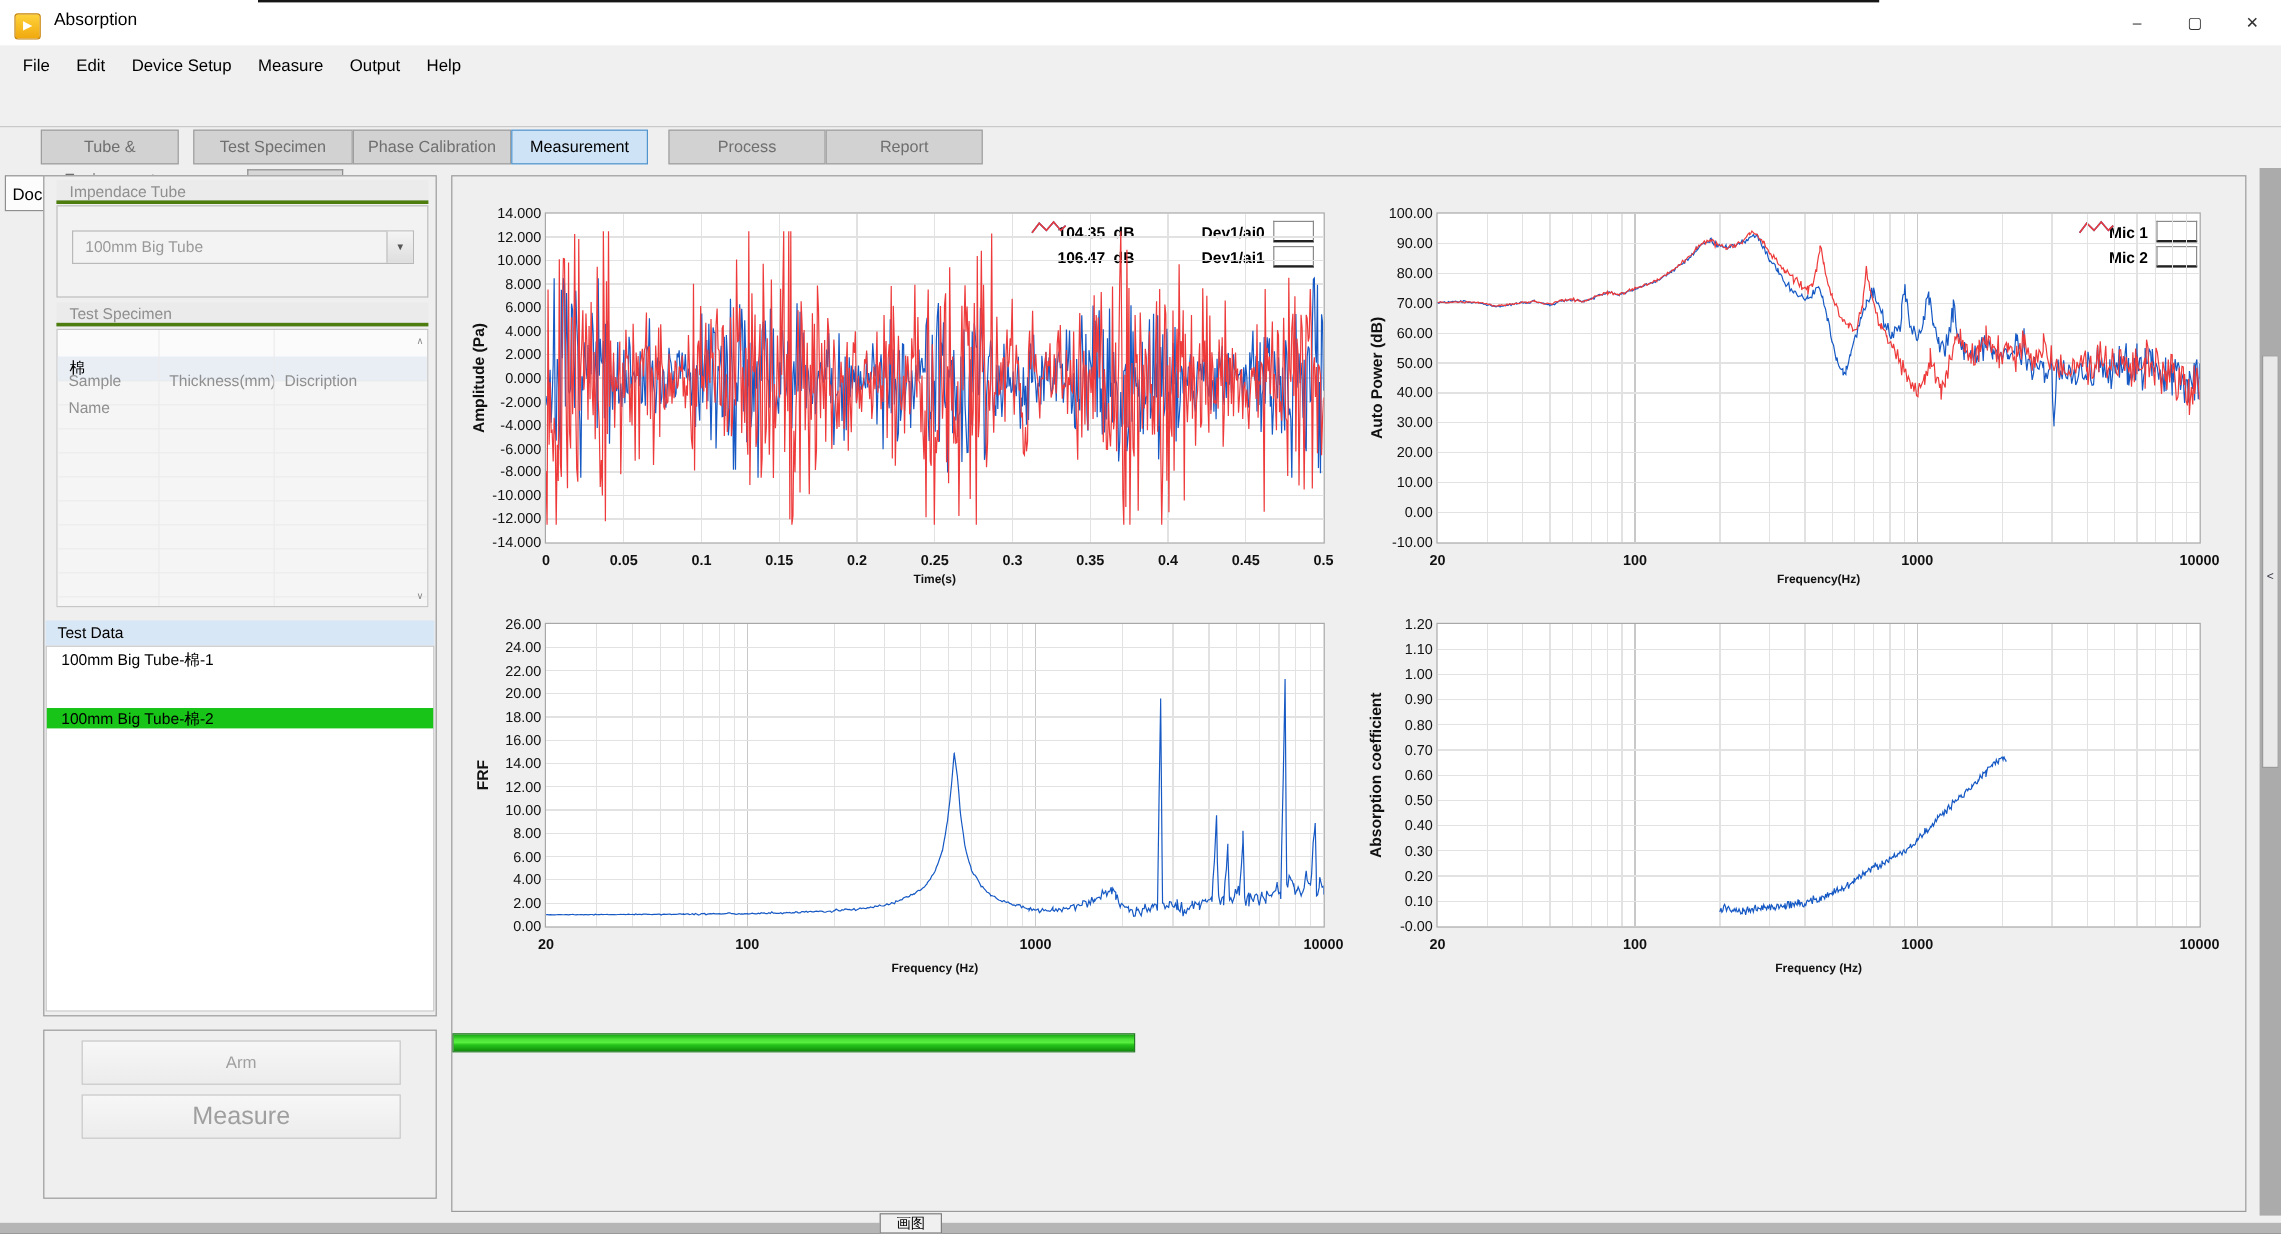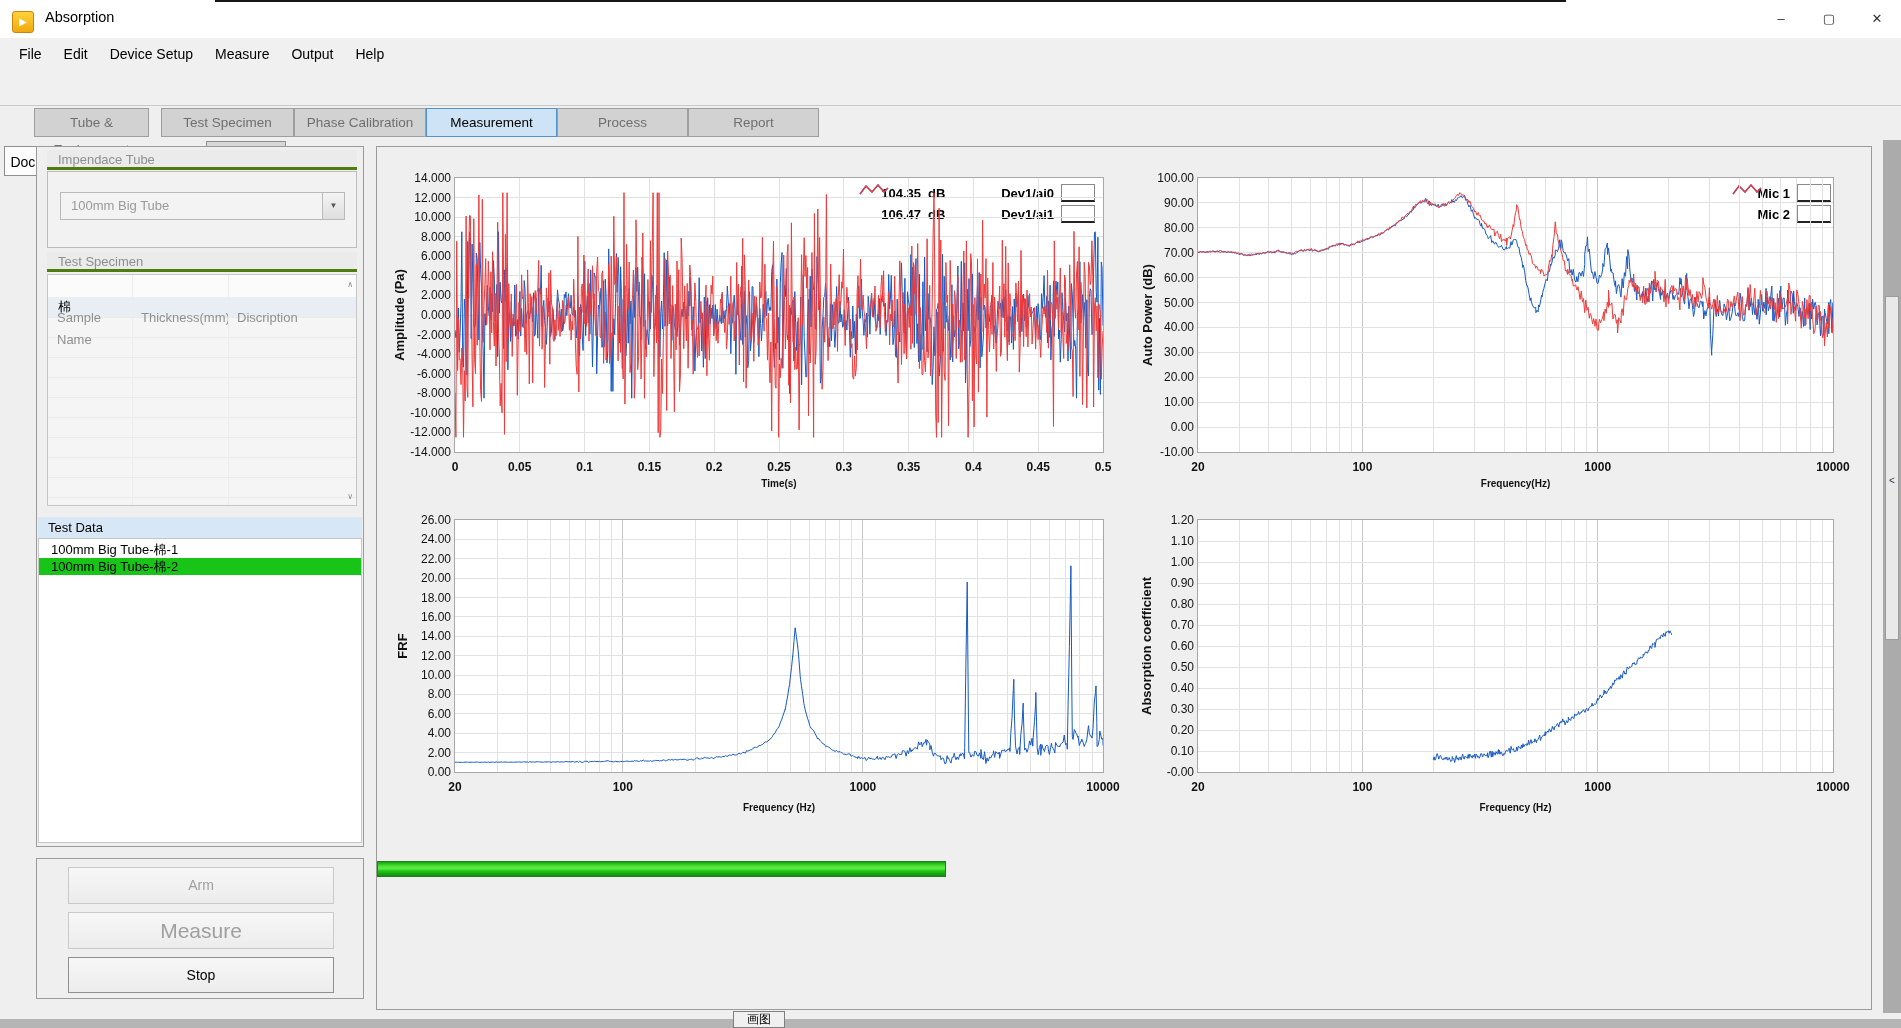--- a/index.html
+++ b/index.html
@@ -55,21 +55,21 @@
   .tvline{position:absolute;top:0;bottom:0;width:1px;background:#ececec;}
   .trow{height:19px;background:#f5f5f5;border-bottom:1px solid #eaeaea;}
   .trow.first{height:20px;background:#e9eef5;font-size:13px;line-height:20px;display:flex;}
   .trow.first span{padding-left:10px;}
   .tchev{position:absolute;right:3px;font-size:8px;color:#888;}
   .testdata-hdr{left:38px;top:517px;width:324px;height:21px;background:#d8e7f6;font-size:13px;
                 line-height:21px;padding-left:10px;box-sizing:border-box;}
   .listbox{left:38px;top:538px;width:324px;height:305px;background:#fff;border:1px solid #c6c6c6;
            box-sizing:border-box;padding-top:2px;}
   .list-item{height:17px;line-height:17px;font-size:13px;padding-left:12px;}
-  .list-item.selected{background:#17c417;}
+  .list-item.selected{background:#17c417;margin-top:32px;}
 
   .btn{left:68px;width:266px;text-align:center;background:linear-gradient(180deg,#f7f7f7,#ececec);
        border:1px solid #c9c9c9;box-sizing:border-box;color:#9f9f9f;}
   .btn.stop{border:1px solid #8f8f8f;color:#000;}
 
   
   .chart{position:absolute;background:#fff;box-shadow:0 0 0 1px #a8a8a8;}
   .chart svg{position:absolute;left:0;top:0;}
   .ytick{position:absolute;left:-58px;width:54px;text-align:right;
          font-size:12px;font-weight:normal;color:#111;}
@@ -126,21 +126,21 @@
   <div class="abs tabstrip">
     <div class="tab" style="left:4px;width:107px;">Documentation</div>
     <div class="tab" style="left:110px;width:94px;">Channel Setup</div>
     <div class="tab active" style="left:206px;width:80px;">Absorption</div>
   </div>
   <div class="abs tabline"></div>
 
   <div class="subtab" style="left:34px;width:115px;">Tube &amp; Environment</div>
   <div class="subtab" style="left:161px;width:133px;">Test Specimen</div>
   <div class="subtab" style="left:294px;width:132px;">Phase Calibration</div>
-  <div class="subtab active" style="left:426px;width:131px;">Measurement</div>
+  <div class="subtab active" style="left:426px;width:114px;">Measurement</div>
   <div class="subtab" style="left:557px;width:131px;">Process</div>
   <div class="subtab" style="left:688px;width:131px;">Report</div>
 
   <div class="abs panel" style="left:36px;top:146px;width:328px;height:701px;"></div>
 
   <div class="abs side-hdr" style="top:150px;">Impendace Tube</div>
   <div class="abs groupbox"></div>
   <div class="abs combo">
     <span>100mm Big Tube</span>
     <span class="combo-arrow">▼</span>
@@ -176,21 +176,20 @@
 
   <div class="abs testdata-hdr">Test Data</div>
   <div class="abs listbox">
     <div class="list-item">100mm Big Tube-棉-1</div>
     <div class="list-item selected">100mm Big Tube-棉-2</div>
   </div>
 
   <div class="abs panel" style="left:36px;top:858px;width:328px;height:141px;"></div>
   <div class="abs btn" style="top:867px;height:37px;line-height:35px;font-size:14px;">Arm</div>
   <div class="abs btn" style="top:912px;height:37px;line-height:35px;font-size:21px;">Measure</div>
-  <div class="abs btn stop" style="top:957px;height:36px;line-height:34px;font-size:14px;">Stop</div>
 
   <div class="abs panel" style="left:376px;top:146px;width:1496px;height:864px;"></div>
 
   <div class="chart" id="chart-time" style="left:455px;top:178px;width:648px;height:274px;">
     <div class="ylab" style="left:-56px;">Amplitude (Pa)</div>
     <div class="xlab" style="top:300px;">Time(s)</div>
     <div class="legend" style="right:8px;">
       <div class="lrow">
         <span class="lval">104.35</span>
         <span class="lunit">dB</span>

